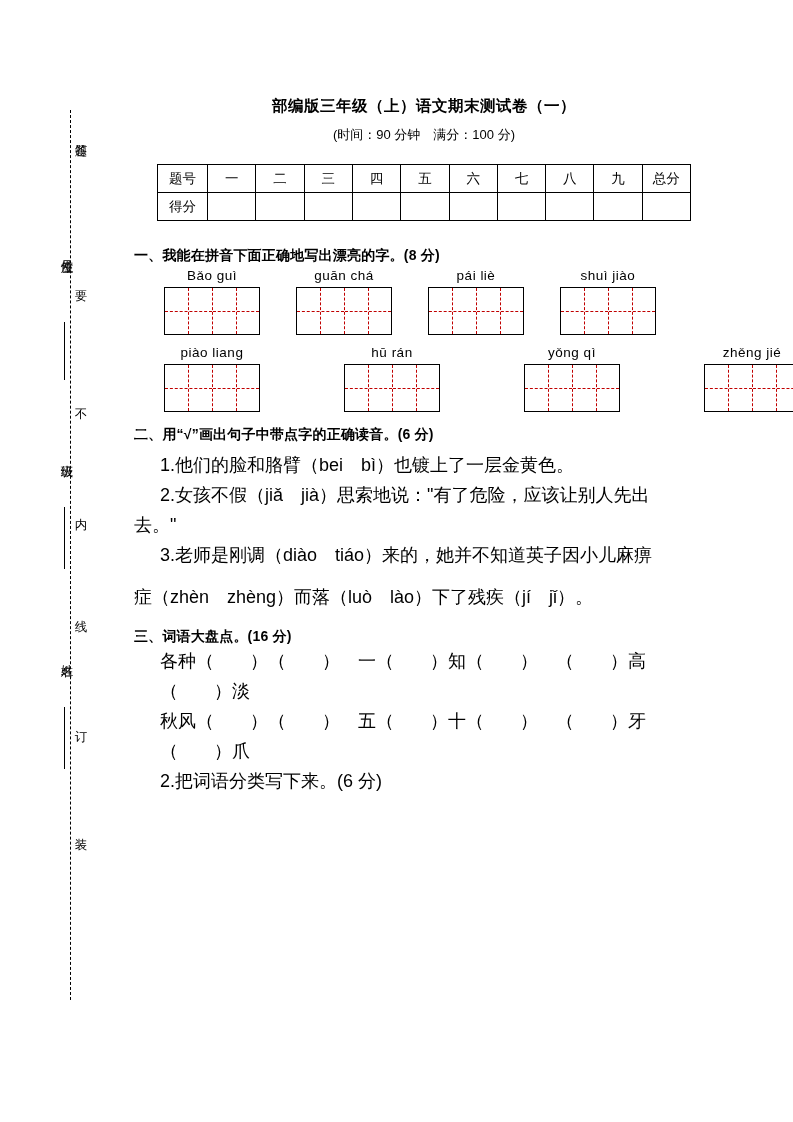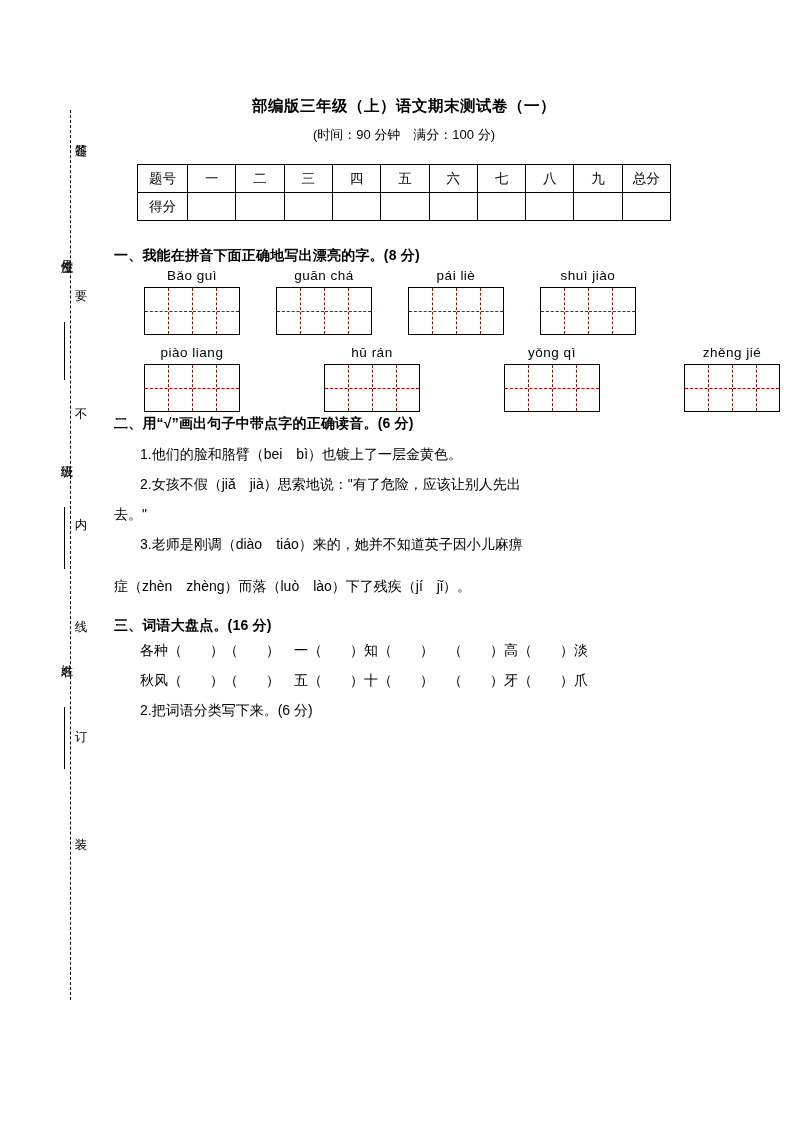--- a/index.html
+++ b/index.html
@@ -58,21 +58,21 @@
   .seal-rule {
     position: absolute;
     left: 8px;
     width: 0;
     border-left: 1px solid #000;
   }
 
   
   .sheet {
     position: absolute;
-    left: 114px;
+    left: 134px;
     top: 96px;
     width: 580px;
   }
 
   .title {
     text-align: center;
     font-size: 15.5px;
     font-weight: bold;
     letter-spacing: 0.5px;
   }
@@ -100,21 +100,21 @@
   }
 
   .qhead {
     font-size: 14px;
     font-weight: bold;
     margin-top: 26px;
     letter-spacing: 0.2px;
   }
 
   .para {
-    font-size: 14px;
+    font-size: 18px;
     line-height: 30px;
     margin-top: 6px;
     text-indent: 0;
   }
   .indent { padding-left: 26px; }
 
   
   .pinyin-row {
     margin-top: 3px;
     display: flex;
@@ -278,21 +278,21 @@
     </div>
     <div class="pygroup" style="margin-right:0;">
       <div class="py">zhěng jié</div>
       <div class="grid">
           <div class="cell"></div>
           <div class="cell"></div>
         </div>
     </div>
   </div>
 
-  <div class="qhead" style="margin-top:3px;">二、用“√”画出句子中带点字的正确读音。(6 分)</div>
+  <div class="qhead" style="margin-top:14px;">二、用“√”画出句子中带点字的正确读音。(6 分)</div>
   <div class="para indent">1.他们的脸和胳臂（bei　bì）也镀上了一层金黄色。</div>
   <div class="para indent" style="margin-top:0;">2.女孩不假（jiǎ　jià）思索地说："有了危险，应该让别人先出</div>
   <div class="para" style="margin-top:0;">去。"</div>
   <div class="para indent" style="margin-top:0;">3.老师是刚调（diào　tiáo）来的，她并不知道英子因小儿麻痹</div>
   <div class="para" style="margin-top:12px;">症（zhèn　zhèng）而落（luò　lào）下了残疾（jí　jǐ）。</div>
 
   <div class="qhead" style="margin-top:16px;">三、词语大盘点。(16 分)</div>
   <div class="para indent" style="margin-top:0;">各种（　　）（　　）　一（　　）知（　　）　（　　）高（　　）淡</div>
   <div class="para indent" style="margin-top:0;">秋风（　　）（　　）　五（　　）十（　　）　（　　）牙（　　）爪</div>
   <div class="para indent" style="margin-top:0;">2.把词语分类写下来。(6 分)</div>

